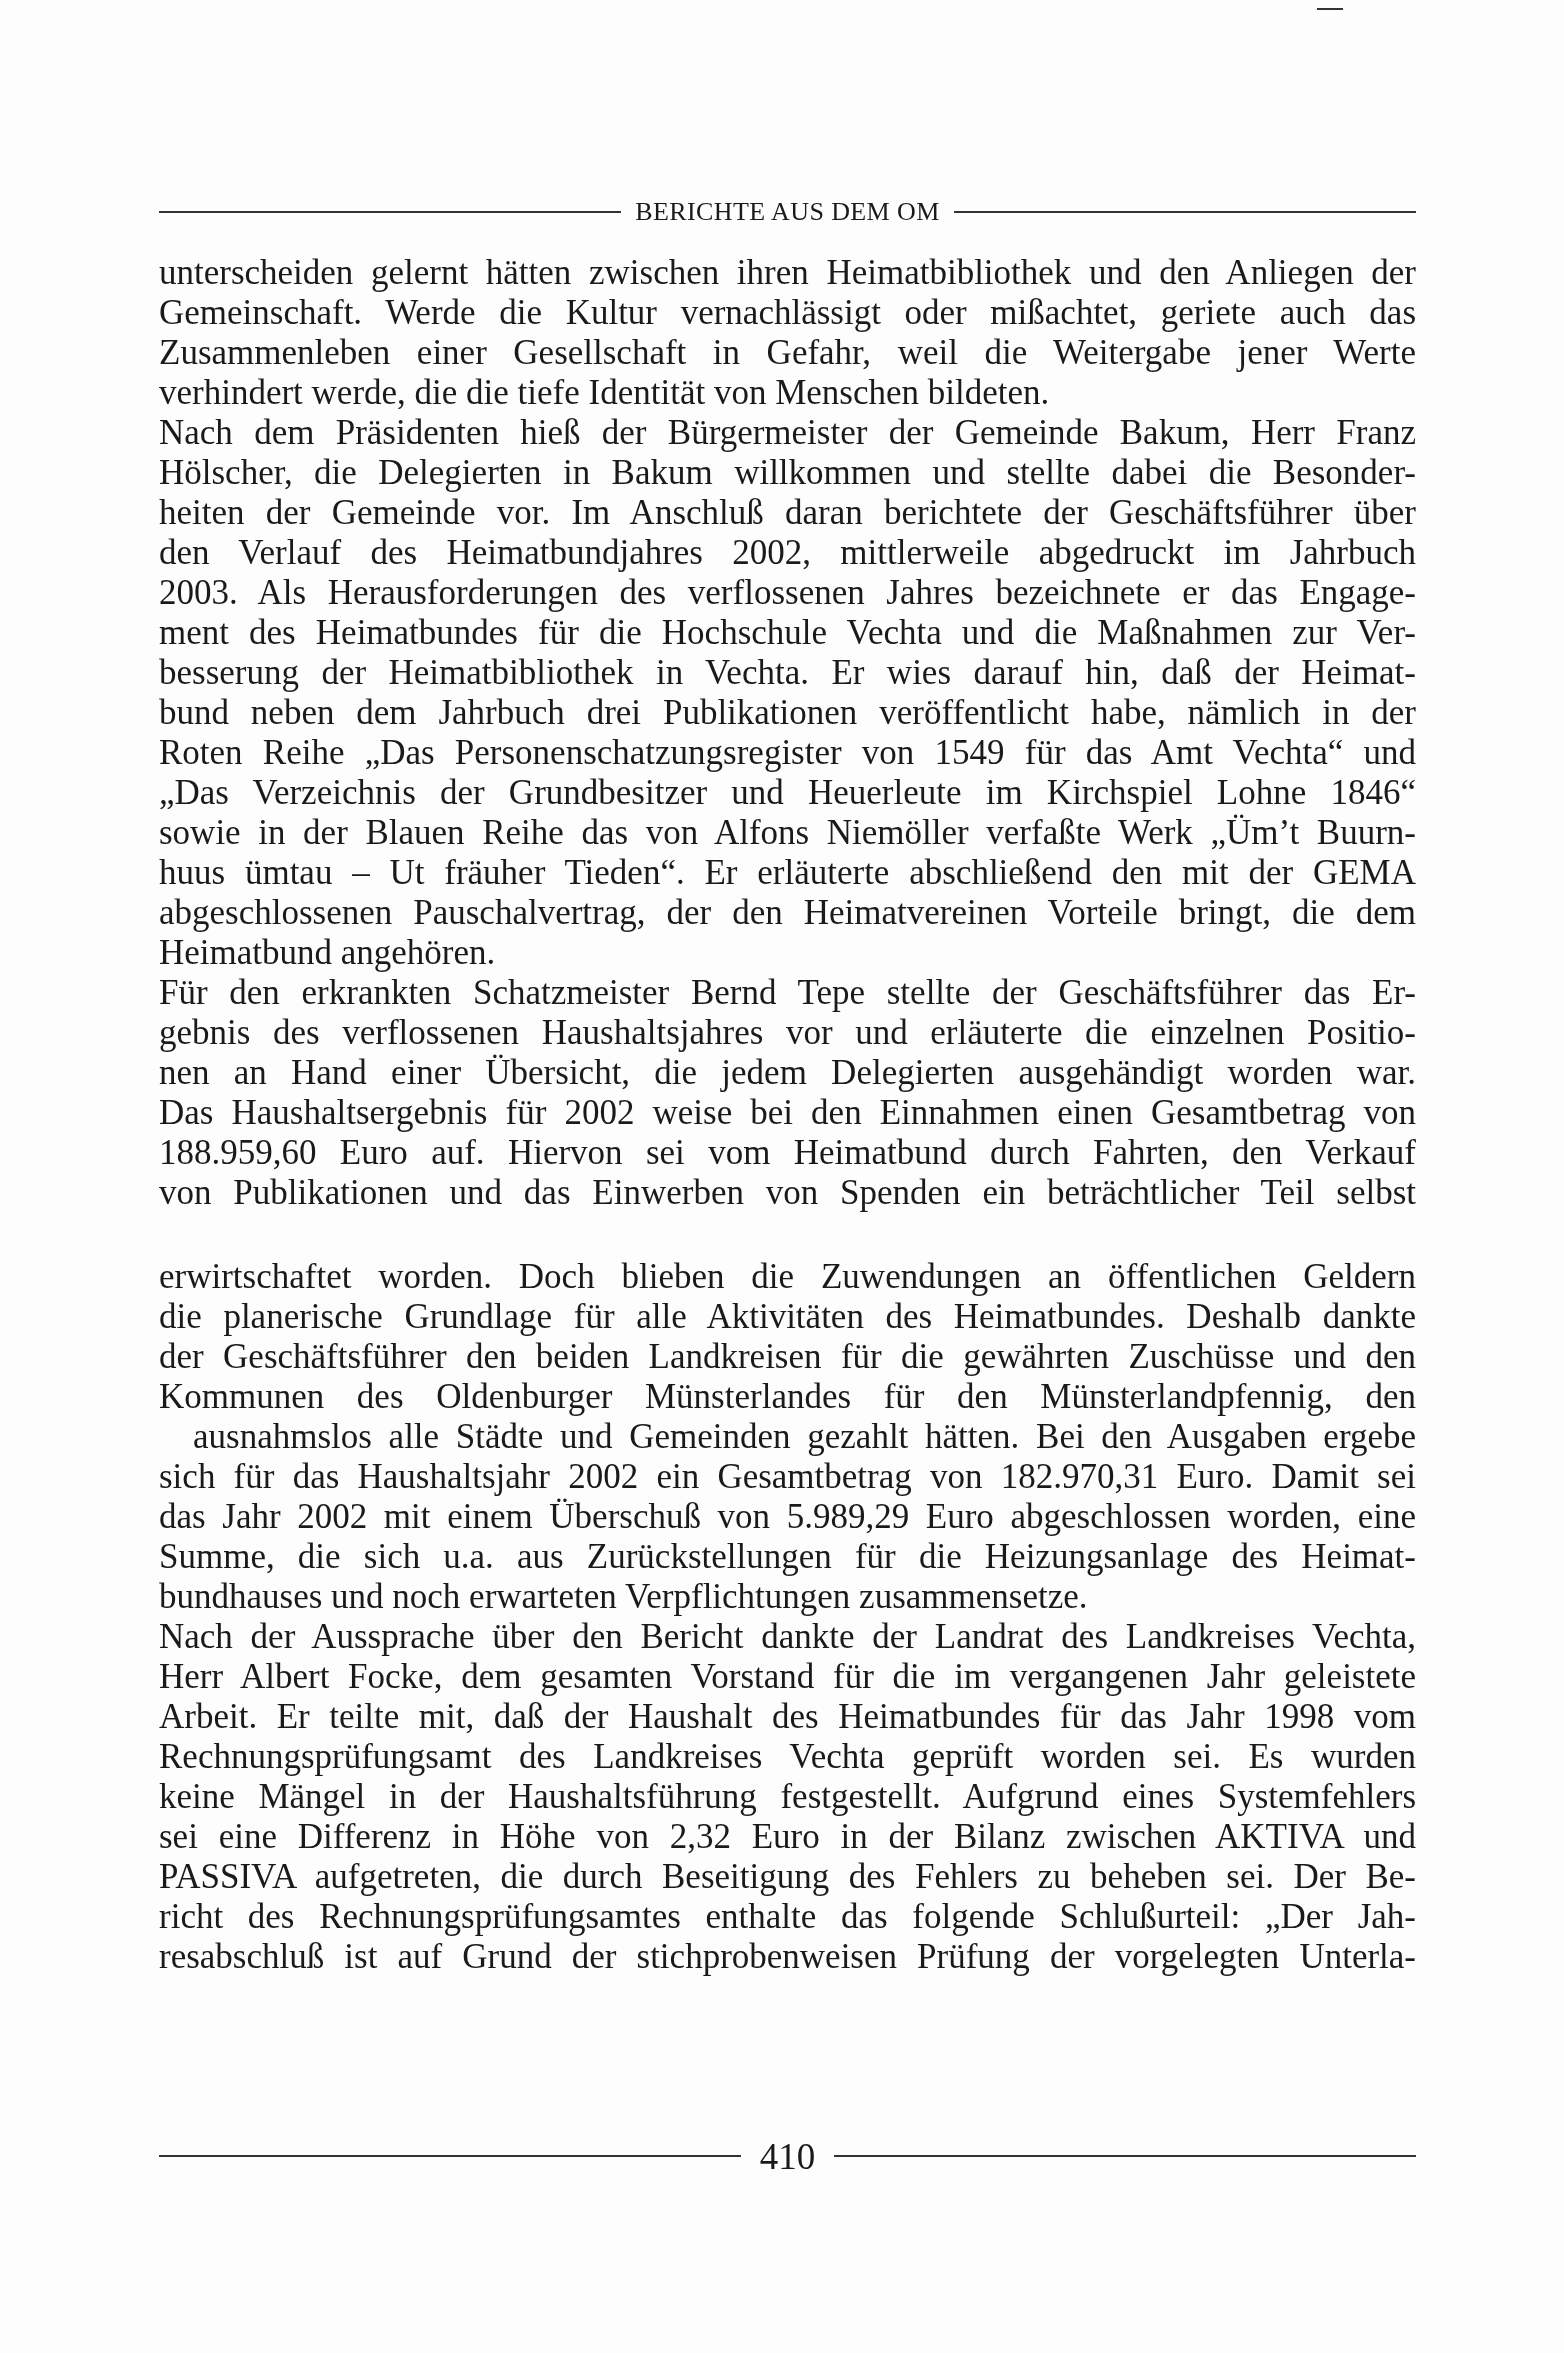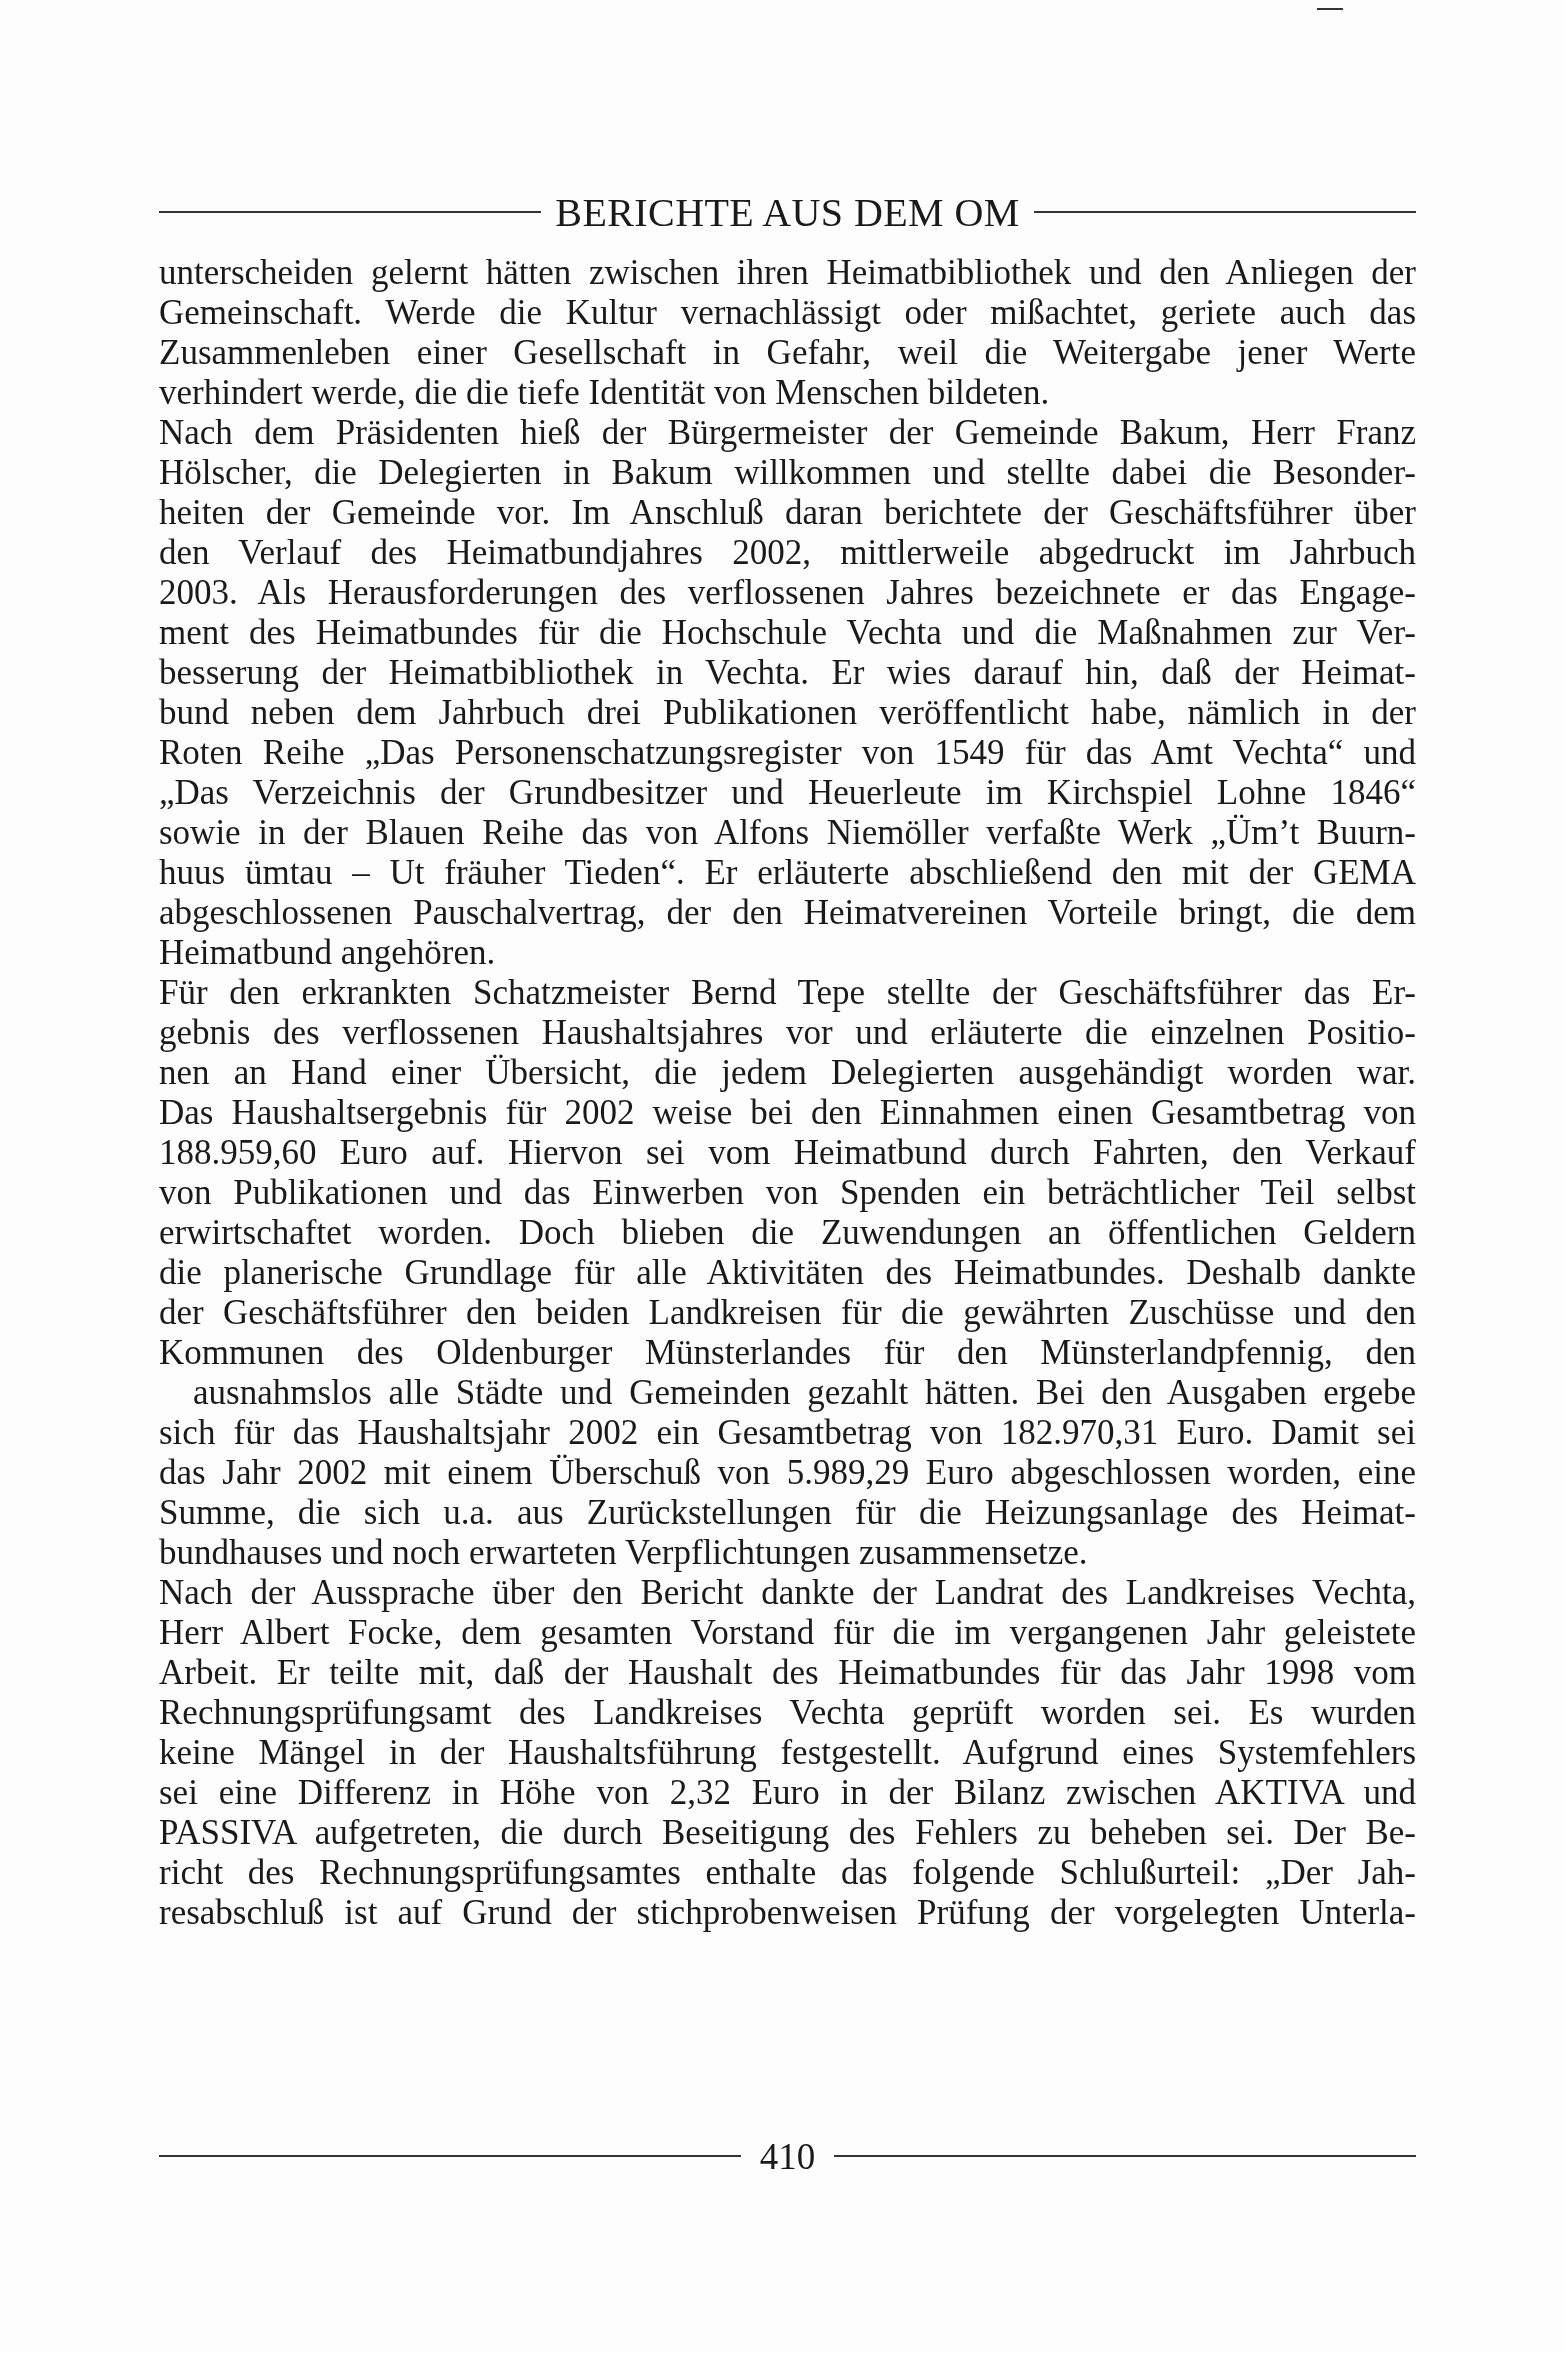--- a/index.html
+++ b/index.html
@@ -2,21 +2,21 @@
 <html style="font-size:14px"><head>
 <meta charset="utf-8">
 <style>
   html, body { margin: 0; padding: 0; background: #fdfdfd; }
   body { width: 1565px; height: 2354px; position: relative; overflow: hidden;
          font-family: "Liberation Serif", "DejaVu Serif", serif; color: #1a1a1a; }
   .corner-mark { position: absolute; left: 1317px; top: 7.9px; width: 26px; height: 1.7px; background: #333; }
   .running-head { position: absolute; left: 159px; top: 190px; width: 1257px; height: 44px;
                   display: flex; align-items: center; }
   .rule { flex: 1; height: 1.7px; background: #333; }
-  .head-text { font-size: 40px; letter-spacing: 0.4px; padding: 0 14px; white-space: nowrap; }
+  .head-text { font-size: 26px; letter-spacing: 0.4px; padding: 0 14px; white-space: nowrap; }
   .body-text { position: absolute; left: 159px; top: 253px; width: 1257px; }
   .line { font-size: 35px; line-height: 40px; height: 40px; white-space: nowrap;
           text-align: justify; text-align-last: justify; overflow: visible; }
   .line.last { text-align-last: left; }
   .footer { position: absolute; left: 159px; top: 2130px; width: 1257px; height: 52px;
             display: flex; align-items: center; }
   .page-num { font-size: 37px; padding: 0 19px; }
 </style>
 </head>
 <body>
@@ -52,21 +52,21 @@
       <div class="line" style="white-space: nowrap;"><span style="white-space: nowrap; word-spacing: 0px;">abgeschlossenen Pauschalvertrag, der den Heimatvereinen Vorteile bringt, die dem</span></div>
       <div class="line last"><span>Heimatbund angehören.</span></div>
     </div>
     <div>
       <div class="line" style="white-space: nowrap;"><span style="white-space: nowrap; word-spacing: 0px;">Für den erkrankten Schatzmeister Bernd Tepe stellte der Geschäftsführer das Er-</span></div>
       <div class="line" style="white-space: nowrap;"><span style="white-space: nowrap; word-spacing: 0px;">gebnis des verflossenen Haushaltsjahres vor und erläuterte die einzelnen Positio-</span></div>
       <div class="line" style="white-space: nowrap;"><span style="white-space: nowrap; word-spacing: 0px;">nen an Hand einer Übersicht, die jedem Delegierten ausgehändigt worden war.</span></div>
       <div class="line" style="white-space: nowrap;"><span style="white-space: nowrap; word-spacing: 0px;">Das Haushaltsergebnis für 2002 weise bei den Einnahmen einen Gesamtbetrag von</span></div>
       <div class="line" style="white-space: nowrap;"><span style="white-space: nowrap; word-spacing: 0px;">188.959,60 Euro auf. Hiervon sei vom Heimatbund durch Fahrten, den Verkauf</span></div>
       <div class="line" style="white-space: nowrap;"><span style="white-space: nowrap; word-spacing: 0px;">von Publikationen und das Einwerben von Spenden ein beträchtlicher Teil selbst</span></div>
-      <div class="line" style="white-space: nowrap;"><span style="white-space: nowrap; word-spacing: 0px;">erwirtschaftet worden. Doch blieben die Zuwendungen an öffentlichen Geldern</span></div>
+      <div class="line" style="white-space: nowrap; margin-top: 44px;"><span style="white-space: nowrap; word-spacing: 0px;">erwirtschaftet worden. Doch blieben die Zuwendungen an öffentlichen Geldern</span></div>
       <div class="line" style="white-space: nowrap;"><span style="white-space: nowrap; word-spacing: 0px;">die planerische Grundlage für alle Aktivitäten des Heimatbundes. Deshalb dankte</span></div>
       <div class="line" style="white-space: nowrap;"><span style="white-space: nowrap; word-spacing: 0px;">der Geschäftsführer den beiden Landkreisen für die gewährten Zuschüsse und den</span></div>
       <div class="line" style="white-space: nowrap;"><span style="white-space: nowrap; word-spacing: 0px;">Kommunen des Oldenburger Münsterlandes für den Münsterlandpfennig, den</span></div>
       <div class="line" style="white-space: nowrap; margin-left: 34px;"><span style="white-space: nowrap; word-spacing: 0px;">ausnahmslos alle Städte und Gemeinden gezahlt hätten. Bei den Ausgaben ergebe</span></div>
       <div class="line" style="white-space: nowrap;"><span style="white-space: nowrap; word-spacing: 0px;">sich für das Haushaltsjahr 2002 ein Gesamtbetrag von 182.970,31 Euro. Damit sei</span></div>
       <div class="line" style="white-space: nowrap;"><span style="white-space: nowrap; word-spacing: 0px;">das Jahr 2002 mit einem Überschuß von 5.989,29 Euro abgeschlossen worden, eine</span></div>
       <div class="line" style="white-space: nowrap;"><span style="white-space: nowrap; word-spacing: 0px;">Summe, die sich u.a. aus Zurückstellungen für die Heizungsanlage des Heimat-</span></div>
       <div class="line last"><span>bundhauses und noch erwarteten Verpflichtungen zusammensetze.</span></div>
     </div>
     <div>

